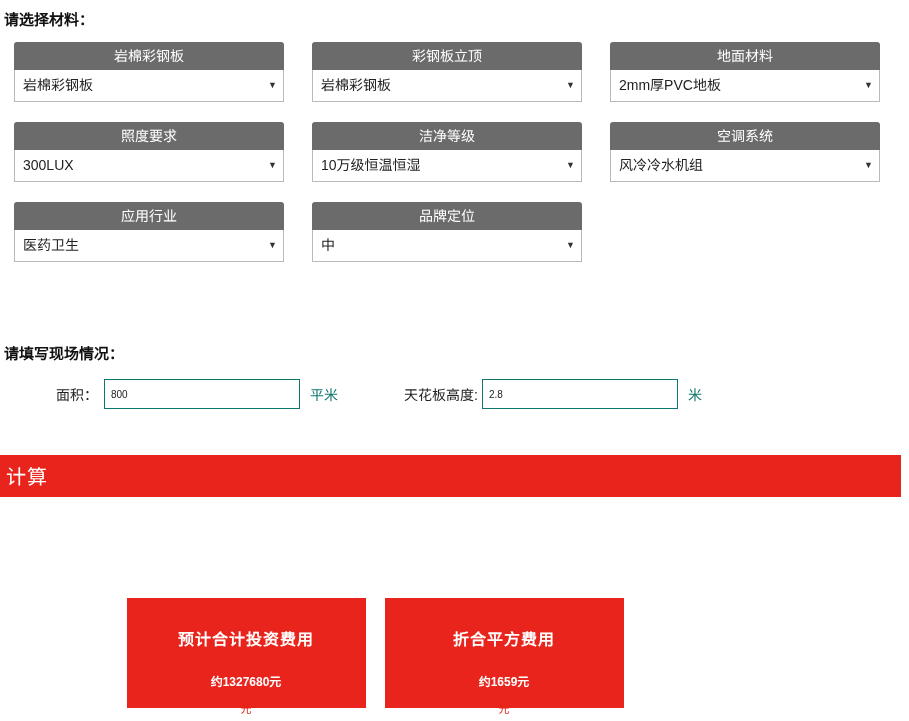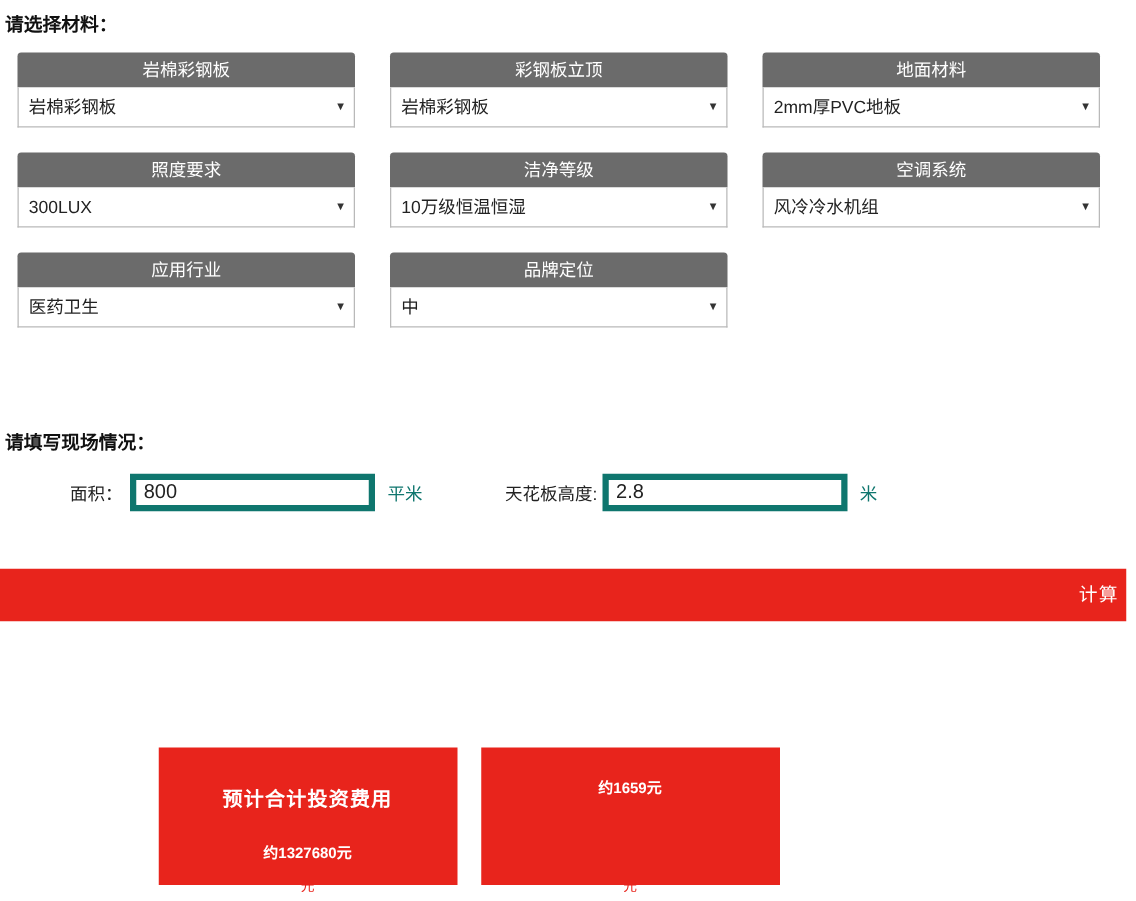--- a/index.html
+++ b/index.html
@@ -105,23 +105,23 @@
     align-items: center;
   }
   .inline-label {
     font-size: 14px;
     color: #222;
   }
   #area-label { margin-left: 56px; }
   .text-input {
     width: 196px;
     height: 30px;
-    border: 5px solid #0f766e;
+    border: 1px solid #0f766e;
     background: #fff;
-    font-size: 16px;
+    font-size: 10px;
     font-family: "Liberation Sans", sans-serif;
     color: #222;
     padding: 0 6px;
     box-sizing: border-box;
     margin-left: 6px;
   }
   .unit {
     margin-left: 10px;
     font-size: 14px;
     color: #0f766e;
@@ -132,23 +132,23 @@
 
   #calc-button {
     position: absolute;
     left: 0;
     top: 455px;
     width: 901px;
     height: 42px;
     background: #e8241c;
     color: #ffffff;
     border: none;
-    font-size: 15px;
+    font-size: 20px;
     font-family: "Liberation Sans", sans-serif;
-    text-align: right;
+    text-align: left;
     line-height: 42px;
     cursor: pointer;
     letter-spacing: 1px;
   }
 
   .results {
     position: absolute;
     left: 0;
     top: 598px;
     width: 750px;
@@ -270,16 +270,17 @@
 
 <button id="calc-button">计算</button>
 
 <div class="results">
   <div class="result-card">
     <div class="rtitle">预计合计投资费用</div>
     <div class="rvalue">约1327680元</div>
     <div class="corner-mark">元</div>
   </div>
   <div class="result-card">
+    <div class="rtitle">折合平方费用</div>
     <div class="rvalue">约1659元</div>
     <div class="corner-mark">元</div>
   </div>
 </div>
 
 </body></html>

